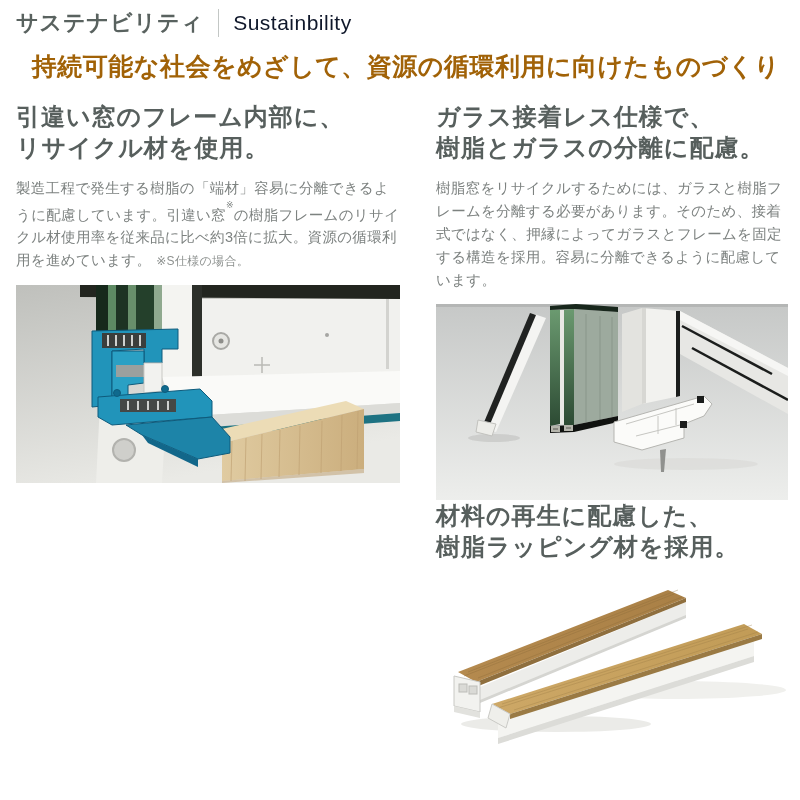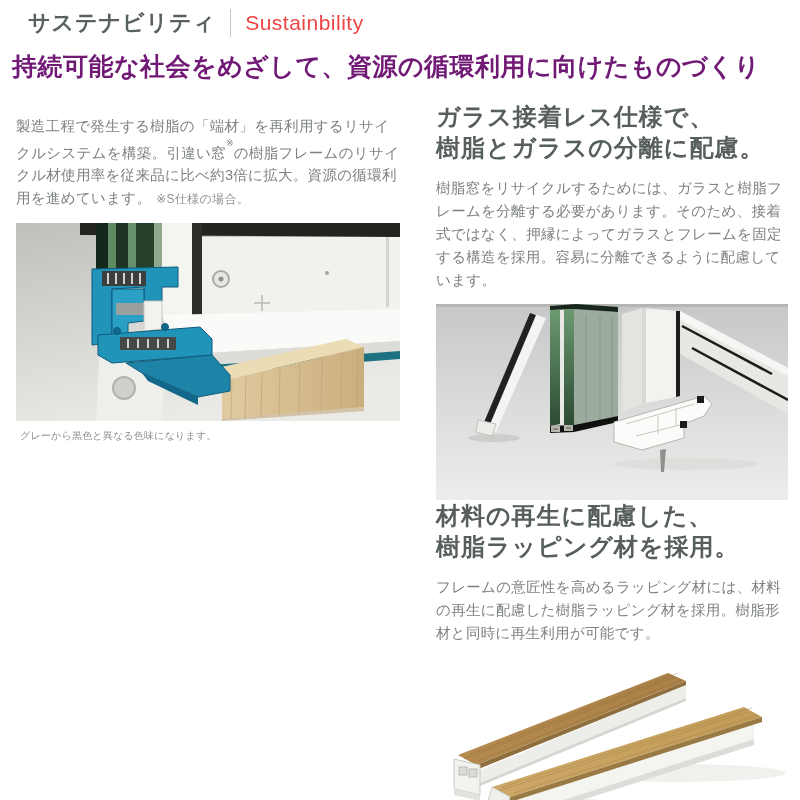--- a/index.html
+++ b/index.html
@@ -1,26 +1,26 @@
 <!DOCTYPE html>
 <html><head>
 <meta charset="utf-8">
 <style>
   html,body{margin:0;padding:0;}
   body{
     width:800px;height:800px;overflow:hidden;background:#ffffff;
     font-family:"Liberation Sans","DejaVu Sans",sans-serif;
     -webkit-font-smoothing:antialiased;
   }
-  .topbar{display:flex;align-items:center;padding:8px 0 0 28px;}
+  .topbar{display:flex;align-items:center;padding:8px 0 0 16px;}
   .t-ja{font-size:22px;font-weight:bold;color:#59625f;letter-spacing:1px;}
   .t-div{width:1px;height:28px;background:#c3c7c5;margin:0 14px;}
-  .t-en{font-size:21px;color:#ef4444;letter-spacing:.5px;}
+  .t-en{font-size:21px;color:#0f172a;letter-spacing:.5px;}
   .banner{margin:12px 0 0;padding-left:12px;font-size:25px;font-weight:bold;
-          color:#701a75;letter-spacing:.5px;line-height:1.3;}
+          color:#a16207;letter-spacing:.5px;line-height:1.3;text-align:center;}
   .columns{display:flex;margin-top:18px;padding:0 14px 0 16px;gap:34px;}
   .col-left{width:386px;flex:none;}
   .col-right{width:352px;flex:none;}
   .colhead{margin:0;font-size:24px;font-weight:bold;color:#575f5d;
            line-height:31px;letter-spacing:1px;}
   .colhead .hl{display:block;}
   .bodytext{margin:14px 0 0;font-size:14.5px;color:#7d8280;line-height:23px;letter-spacing:.3px;}
   .sup{font-size:9px;position:relative;top:-6px;}
   .note{font-size:12px;color:#8d918f;margin-left:5px;}
   figure{margin:12px 0 0;}
@@ -35,21 +35,25 @@
   <span class="t-ja">サステナビリティ</span>
   <span class="t-div"></span>
   <span class="t-en">Sustainbility</span>
 </header>
 
 <h2 class="banner">持続可能な社会をめざして、資源の循環利用に向けたものづくり</h2>
 
 <div class="columns">
 
   <section class="col-left">
-    <p class="bodytext"><span>製造工程で発生する樹脂の「端材」を再利用するリサイクルシステムを構築。引違い窓</span><sup class="sup">※</sup><span>の樹脂フレームのリサイクル材使用率を従来品に比べ約3倍に拡大。資源の循環利用を進めています。</span><span class="note">※S仕様の場合。</span></p>
+    <h3 class="colhead">
+      <span class="hl">引違い窓のフレーム内部に、</span>
+      <span class="hl">リサイクル材を使用。</span>
+    </h3>
+    <p class="bodytext"><span>製造工程で発生する樹脂の「端材」容易に分離できるように配慮しています。引違い窓</span><sup class="sup">※</sup><span>の樹脂フレームのリサイクル材使用率を従来品に比べ約3倍に拡大。資源の循環利用を進めています。</span><span class="note">※S仕様の場合。</span></p>
 
     <figure>
       <svg width="384" height="198" viewBox="0 0 384 198" role="img">
         <defs>
           <linearGradient id="lbg" x1="0" y1="0" x2="0.35" y2="1">
             <stop offset="0" stop-color="#bfc0bc"></stop>
               <stop offset="1" stop-color="#eaeae6"></stop>
           </linearGradient>
           <linearGradient id="woodG" x1="0" y1="0" x2="1" y2="0">
             <stop offset="0" stop-color="#e0cba1"></stop>
@@ -98,21 +102,20 @@
           <path d="M112 116 v9 M122 116 v9 M132 116 v9 M142 116 v9 M152 116 v9" stroke="#cfd1cf" stroke-width="2" fill="none"></path>
           <circle cx="101" cy="108" r="3.5" fill="#0f6a8e"></circle>
           <circle cx="149" cy="104" r="3.5" fill="#0f6a8e"></circle>
           <polygon points="110,140 196,132 214,152 214,168 182,174 126,150" fill="#1d84a8"></polygon>
           <polygon points="126,150 182,174 182,182 132,158" fill="#12678a" stroke="none"></polygon>
         </g>
       </svg>
     </figure>
 
     <div class="caption">
-      <div>グレーから黒色と異なる色味になります。</div>
     </div>
   </section>
 
   <section class="col-right">
     <h3 class="colhead">
       <span class="hl">ガラス接着レス仕様で、</span>
       <span class="hl">樹脂とガラスの分離に配慮。</span>
     </h3>
     <p class="bodytext">樹脂窓をリサイクルするためには、ガラスと樹脂フレームを分離する必要があります。そのため、接着式ではなく、押縁によってガラスとフレームを固定する構造を採用。容易に分離できるように配慮しています。</p>
 
@@ -164,21 +167,20 @@
           <rect x="244" y="117" width="7" height="7" fill="#1b1d1c"></rect>
           <polygon points="224,146 230,145 228,168 225,168" fill="#90918e"></polygon>
         </g>
       </svg>
     </figure>
 
     <h3 class="colhead sec2">
       <span class="hl">材料の再生に配慮した、</span>
       <span class="hl">樹脂ラッピング材を採用。</span>
     </h3>
-    <p class="bodytext">フレームの意匠性を高めるラッピング材には、材料の再生に配慮した樹脂ラッピング材を採用。樹脂形材と同時に再生利用が可能です。</p>
 
     <figure style="margin-top:10px;">
       <svg width="352" height="172" viewBox="0 0 352 172" role="img">
         <defs>
           <linearGradient id="oakDark" x1="0" y1="0" x2="1" y2="0.3">
             <stop offset="0" stop-color="#b98e52"></stop>
               <stop offset="1" stop-color="#a87f45"></stop>
           </linearGradient>
           <linearGradient id="oakLight" x1="0" y1="0" x2="1" y2="0.3">
             <stop offset="0" stop-color="#d2ad6d"></stop>

